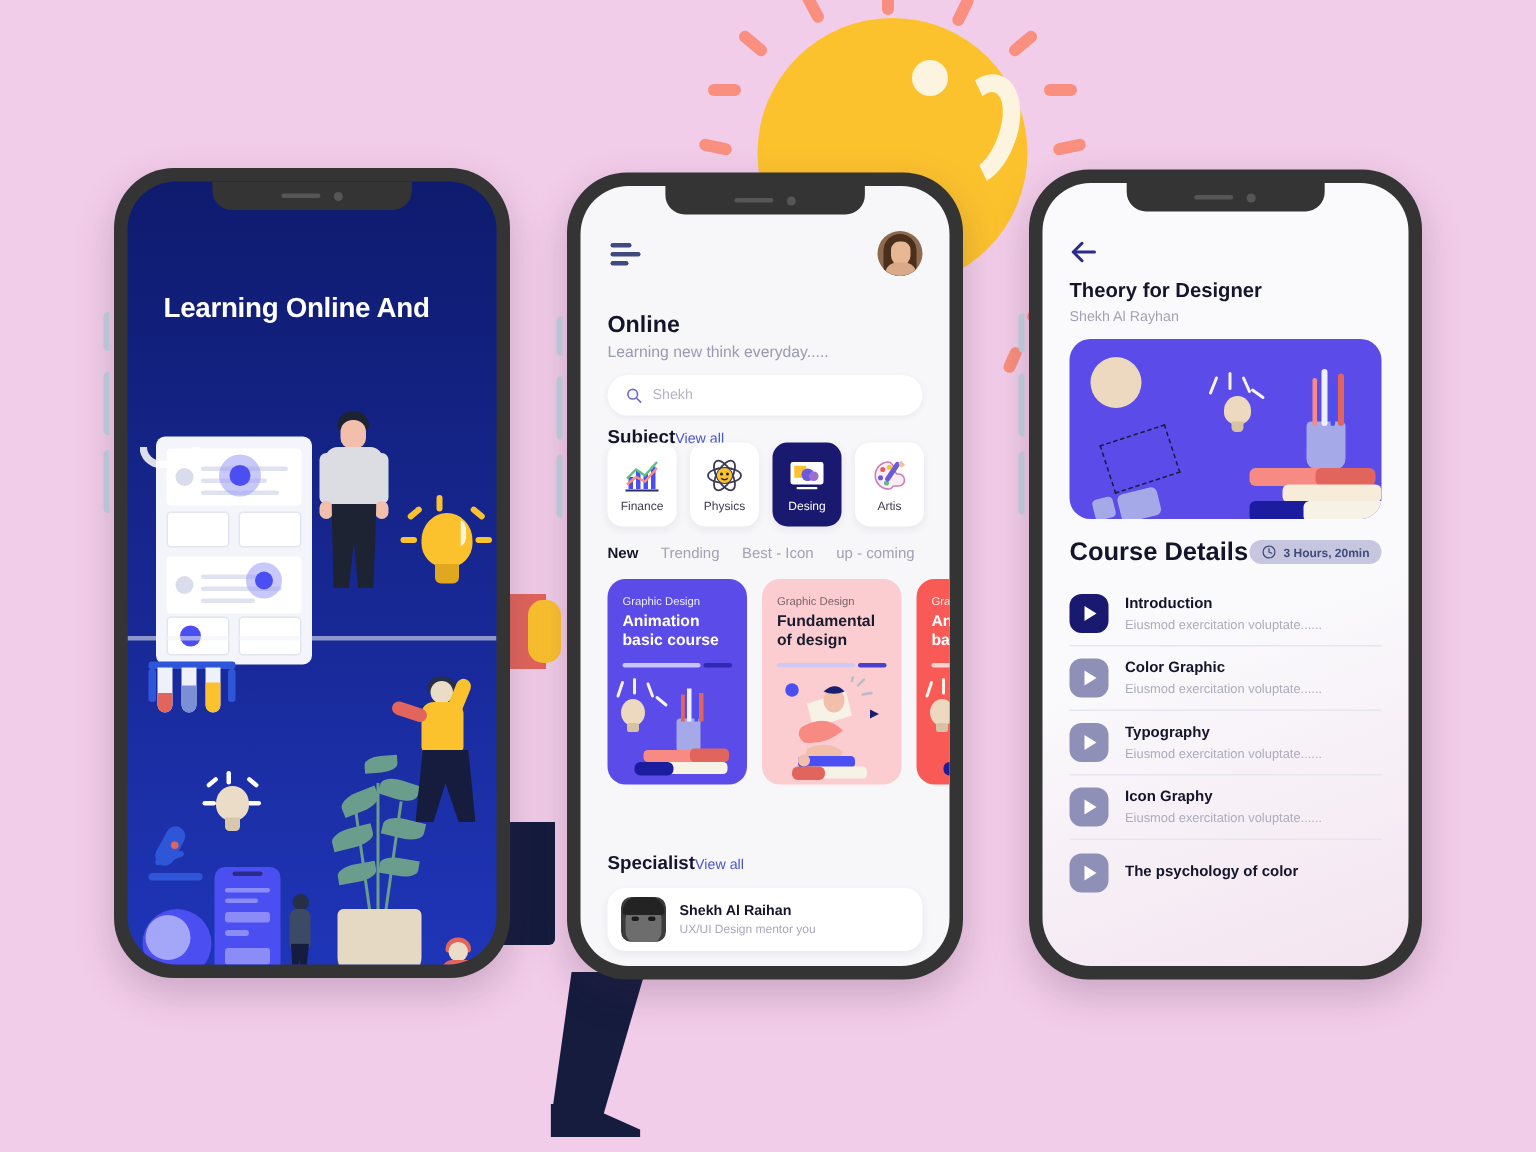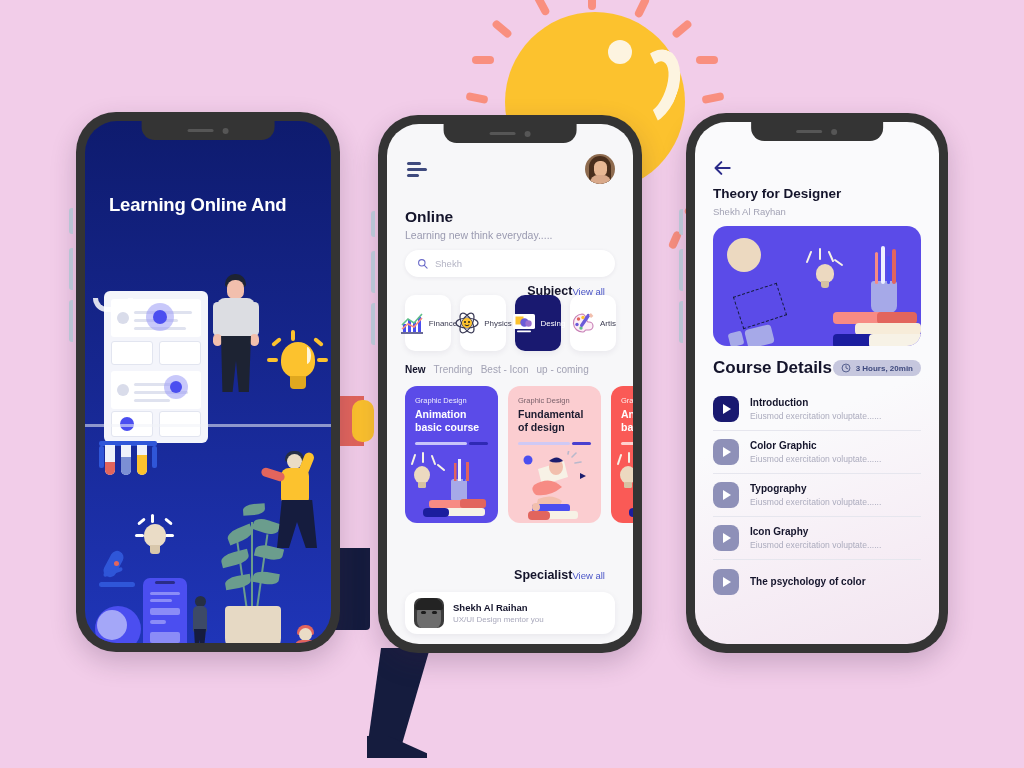--- a/index.html
+++ b/index.html
@@ -170,36 +170,36 @@
   .av-body { position:absolute; left:5px; top:21px; width:21px; height:12px; background:#d9a98a; border-radius:8px 8px 0 0; }
 
   .p2-h1 { position:absolute; left:18px; top:84px; font-size:15.5px; font-weight:bold; color:#14142b; }
   .p2-sub { position:absolute; left:18px; top:105px; font-size:10.5px; color:#9a9ab0; }
   .search {
     position:absolute; left:18px; top:126px; right:18px; height:27px;
     background:#fff; border-radius:14px; display:flex; align-items:center;
     padding:0 12px; gap:7px; box-shadow:0 1px 4px rgba(40,30,70,.07);
   }
   .search-ph { font-size:9.5px; color:#b4b4c4; }
-  .sec-head { position:absolute; left:18px; right:28px; display:flex; justify-content:flex-end; align-items:baseline; }
+  .sec-head { position:absolute; left:18px; right:14px; display:flex; justify-content:flex-start; align-items:baseline; }
   .sec-title { font-size:12.5px; font-weight:bold; color:#14142b; }
   .view-all { font-size:9.5px; color:#4a55c7; }
 
   .subjects { position:absolute; left:18px; top:171px; right:0; display:flex; gap:9px; }
   .subj {
     width:46px; height:56px; background:#fff; border-radius:10px;
-    display:flex; flex-direction:row; align-items:center; justify-content:center;
+    display:flex; flex-direction:column; align-items:center; justify-content:center;
     gap:4px; box-shadow:0 2px 6px rgba(40,30,70,.07); flex:0 0 auto;
   }
   .subj.active { background:#191970; }
   .subj-label { font-size:8px; color:#3c3c52; }
   .subj.active .subj-label { color:#fff; }
   .subj-ico { width:26px; height:24px; position:relative; }
 
-  .tabs { position:absolute; left:18px; top:240px; right:0; display:flex; gap:8px;text-align:center; }
+  .tabs { position:absolute; left:18px; top:240px; right:0; display:flex; gap:15px;text-align:center; }
   .tab { font-size:10px; color:#a2a2b4; white-space:nowrap; }
   .tab.active { color:#14142b; font-weight:bold; }
 
   .cards { position:absolute; left:18px; top:262px; right:0; display:flex; gap:10px; }
   .course-card { width:93px; height:137px; border-radius:12px; position:relative; flex:0 0 auto; overflow:hidden; padding:10px 10px 0 10px; }
   .cc-purple { background:#5b4be8; }
   .cc-pink   { background:#fbcdd0; }
   .cc-red    { background:#fa5a56; }
   .cc-cat { font-size:7.5px; opacity:.9; }
   .cc-title { font-size:10.5px; font-weight:bold; line-height:1.26; margin-top:3px; }

